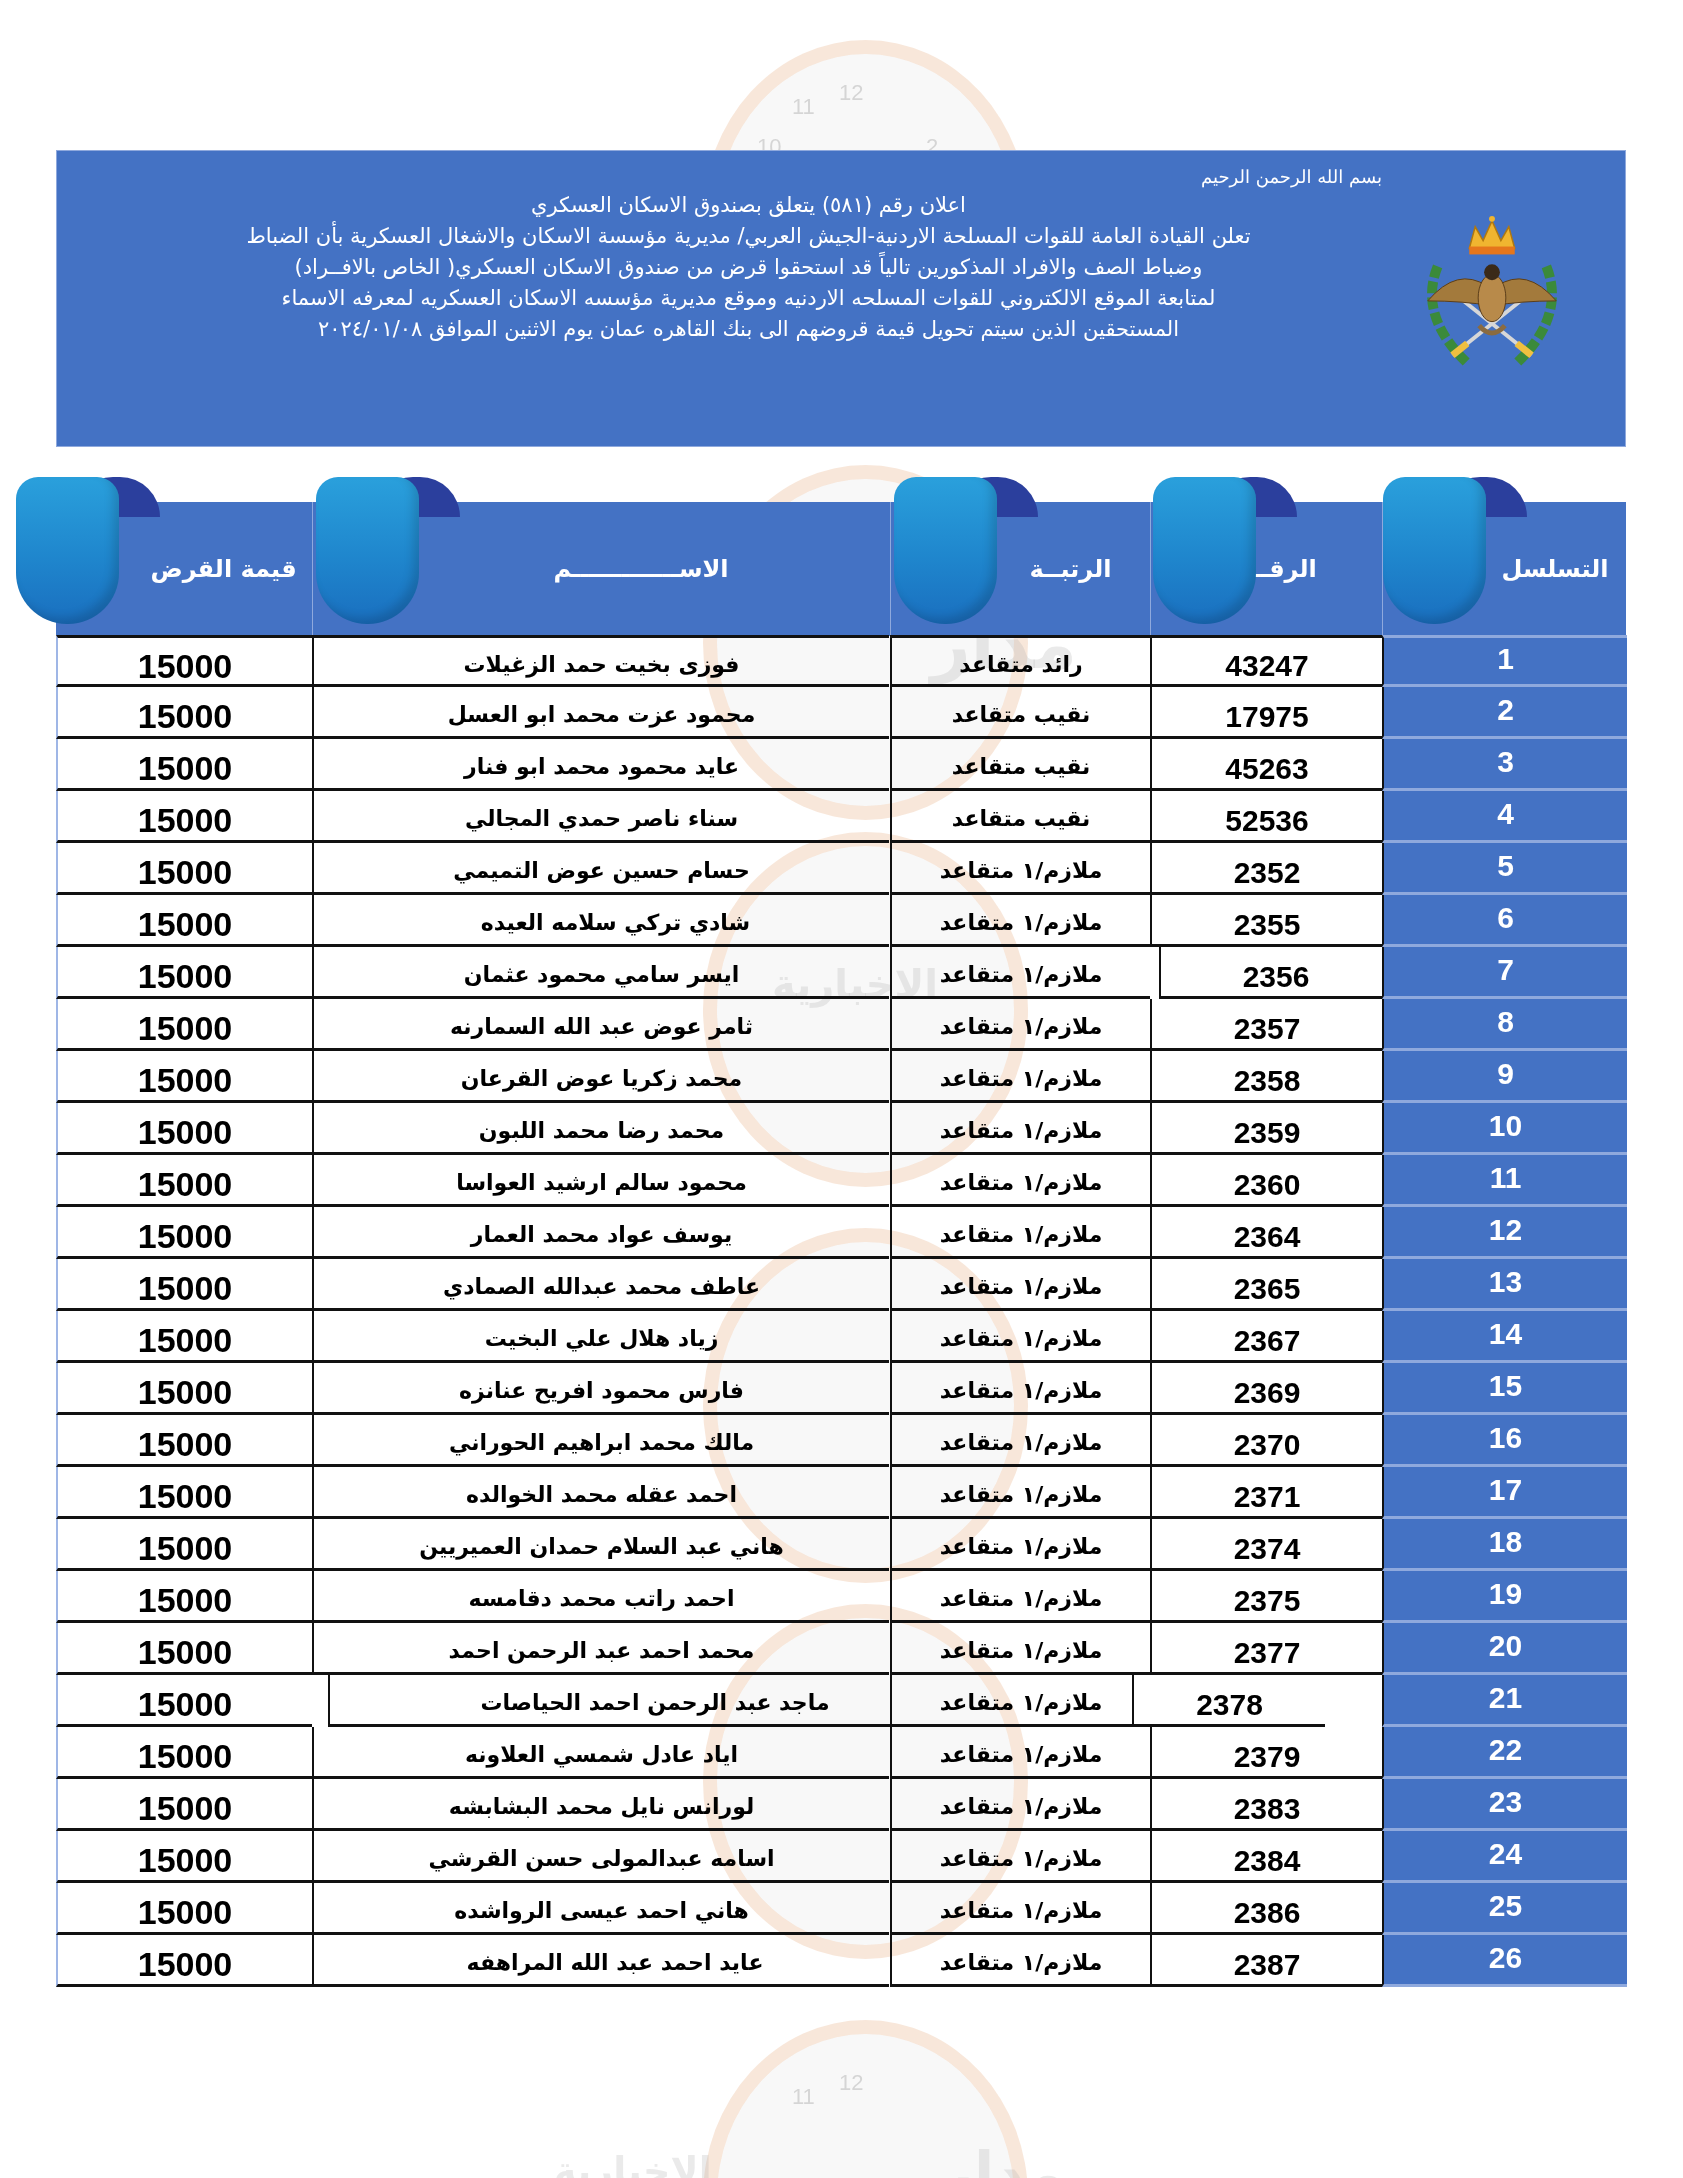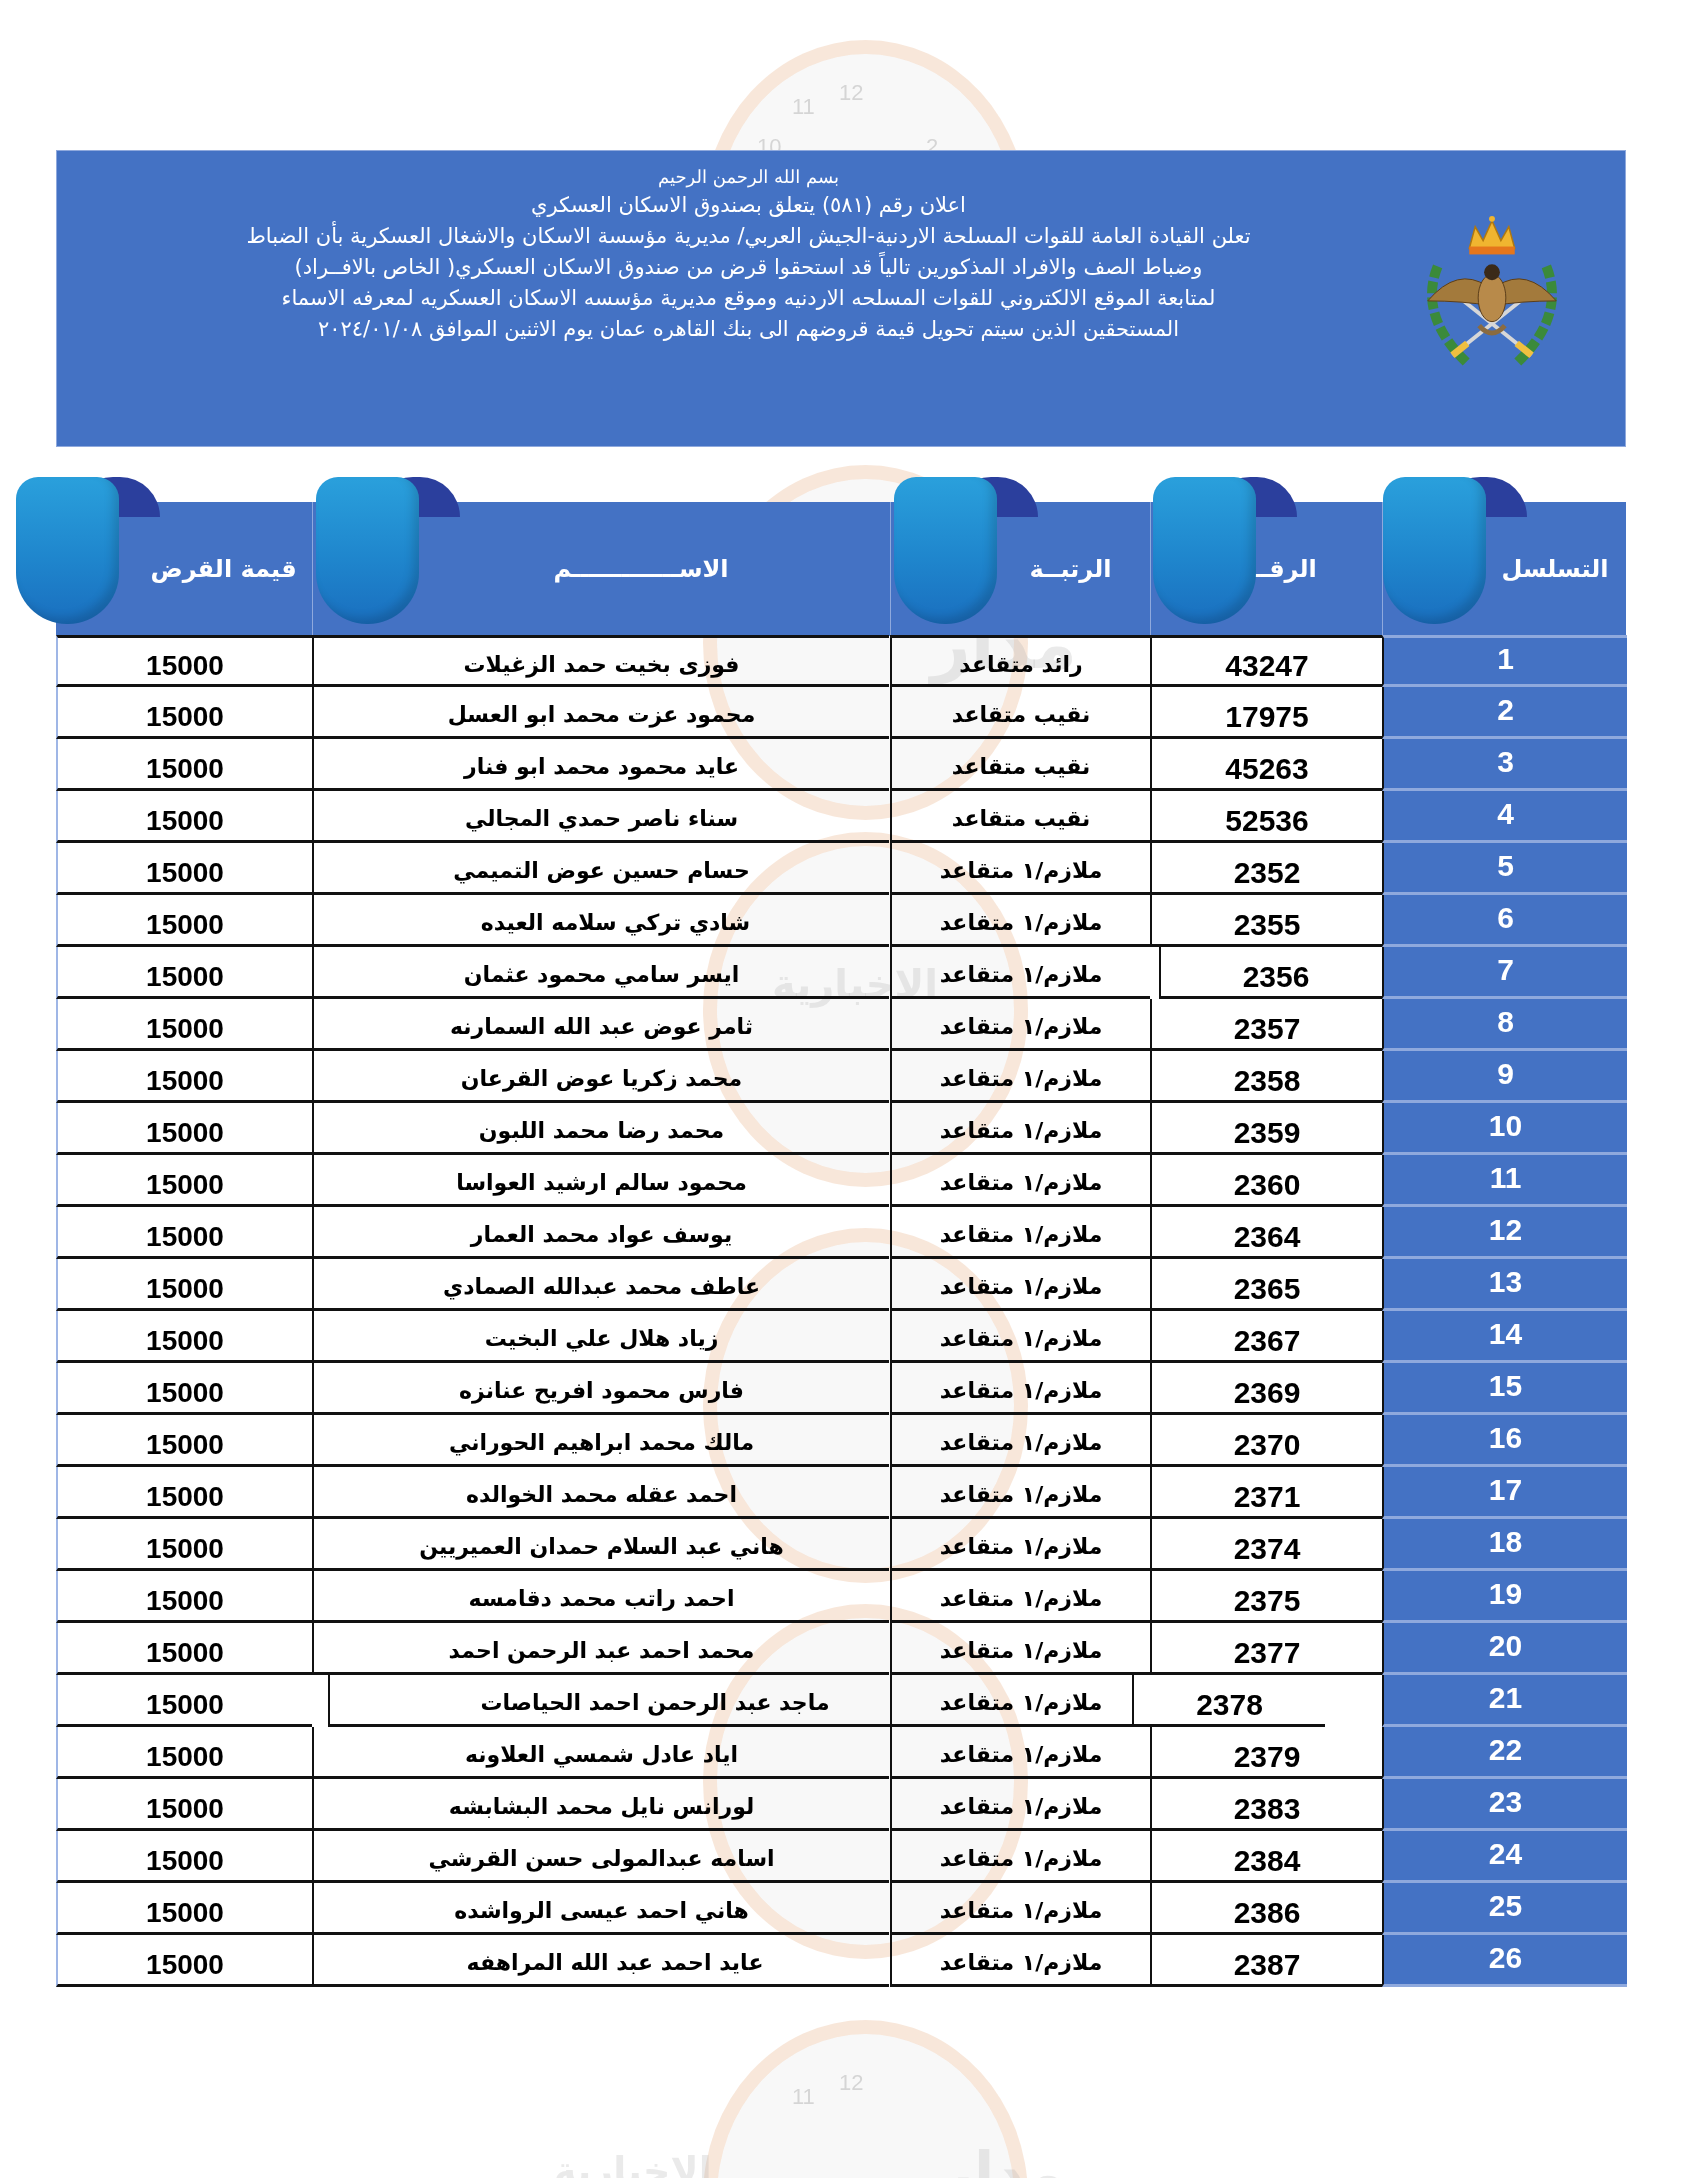--- a/index.html
+++ b/index.html
@@ -20,21 +20,21 @@
   
   .banner {
     position:absolute; left:56px; top:150px; width:1570px; height:297px;
     background:#4472c4; box-shadow:0 0 0 1px #8fa9dd inset;
   }
   .banner-text {
     position:absolute; left:59px; top:14px; width:1267px;
     direction:rtl; text-align:center; color:#ffffff;
     font-family:"DejaVu Sans", sans-serif; font-size:21px; line-height:31px;
   }
-  .banner-text .basmala { font-family:"DejaVu Serif", serif; font-size:18px; line-height:26px; }
+  .banner-text .basmala { font-family:"DejaVu Serif", serif; font-size:18px; line-height:26px;text-align:right; }
   .banner-text .l { white-space:nowrap; }
   .emblem { position:absolute; left:1352px; top:57px; width:168px; height:168px; }
 
   
   .table-wrap { position:absolute; left:56px; top:473px; width:1570px; }
   .header-band {
     position:absolute; left:0; top:29px; width:1570px; height:134px;
     background:#4472c4;
   }
   .hcell {
@@ -57,21 +57,21 @@
   .rows { position:absolute; left:0; top:162px; width:1570px; }
   .row { position:relative; height:52px; }
   .cell {
     position:absolute; top:0; height:52px; box-sizing:border-box;
     display:flex; align-items:center; justify-content:center;
     font-family:"Liberation Sans", sans-serif; font-weight:bold; color:#000;
     border-bottom:3px solid #111; border-left:2px solid #111;
     background:transparent;
   }
   .cell.name, .cell.rank { direction:rtl; font-family:"DejaVu Sans", sans-serif; font-size:22px; }
-  .cell.loan { font-size:28px; border-left:2px solid #9fb6e6; padding-top:10px; }
+  .cell.loan { font-size:34px; border-left:2px solid #9fb6e6; padding-top:10px; }
   .cell.num { font-size:30px; padding-top:10px; }
   .cell.rank { font-size:22px; padding-top:6px; }
   .cell.name { padding-top:6px; }
   .cell.serial {
     background:#4472c4; color:#fff; font-size:30px; border-left:2px solid #111;
     border-bottom:3px solid #8fa9dd; padding-bottom:4px;
   }
   .row:first-child .cell { border-top:3px solid #111; }
   .row:first-child .cell.serial { border-top:3px solid #8fa9dd; }
 </style>

